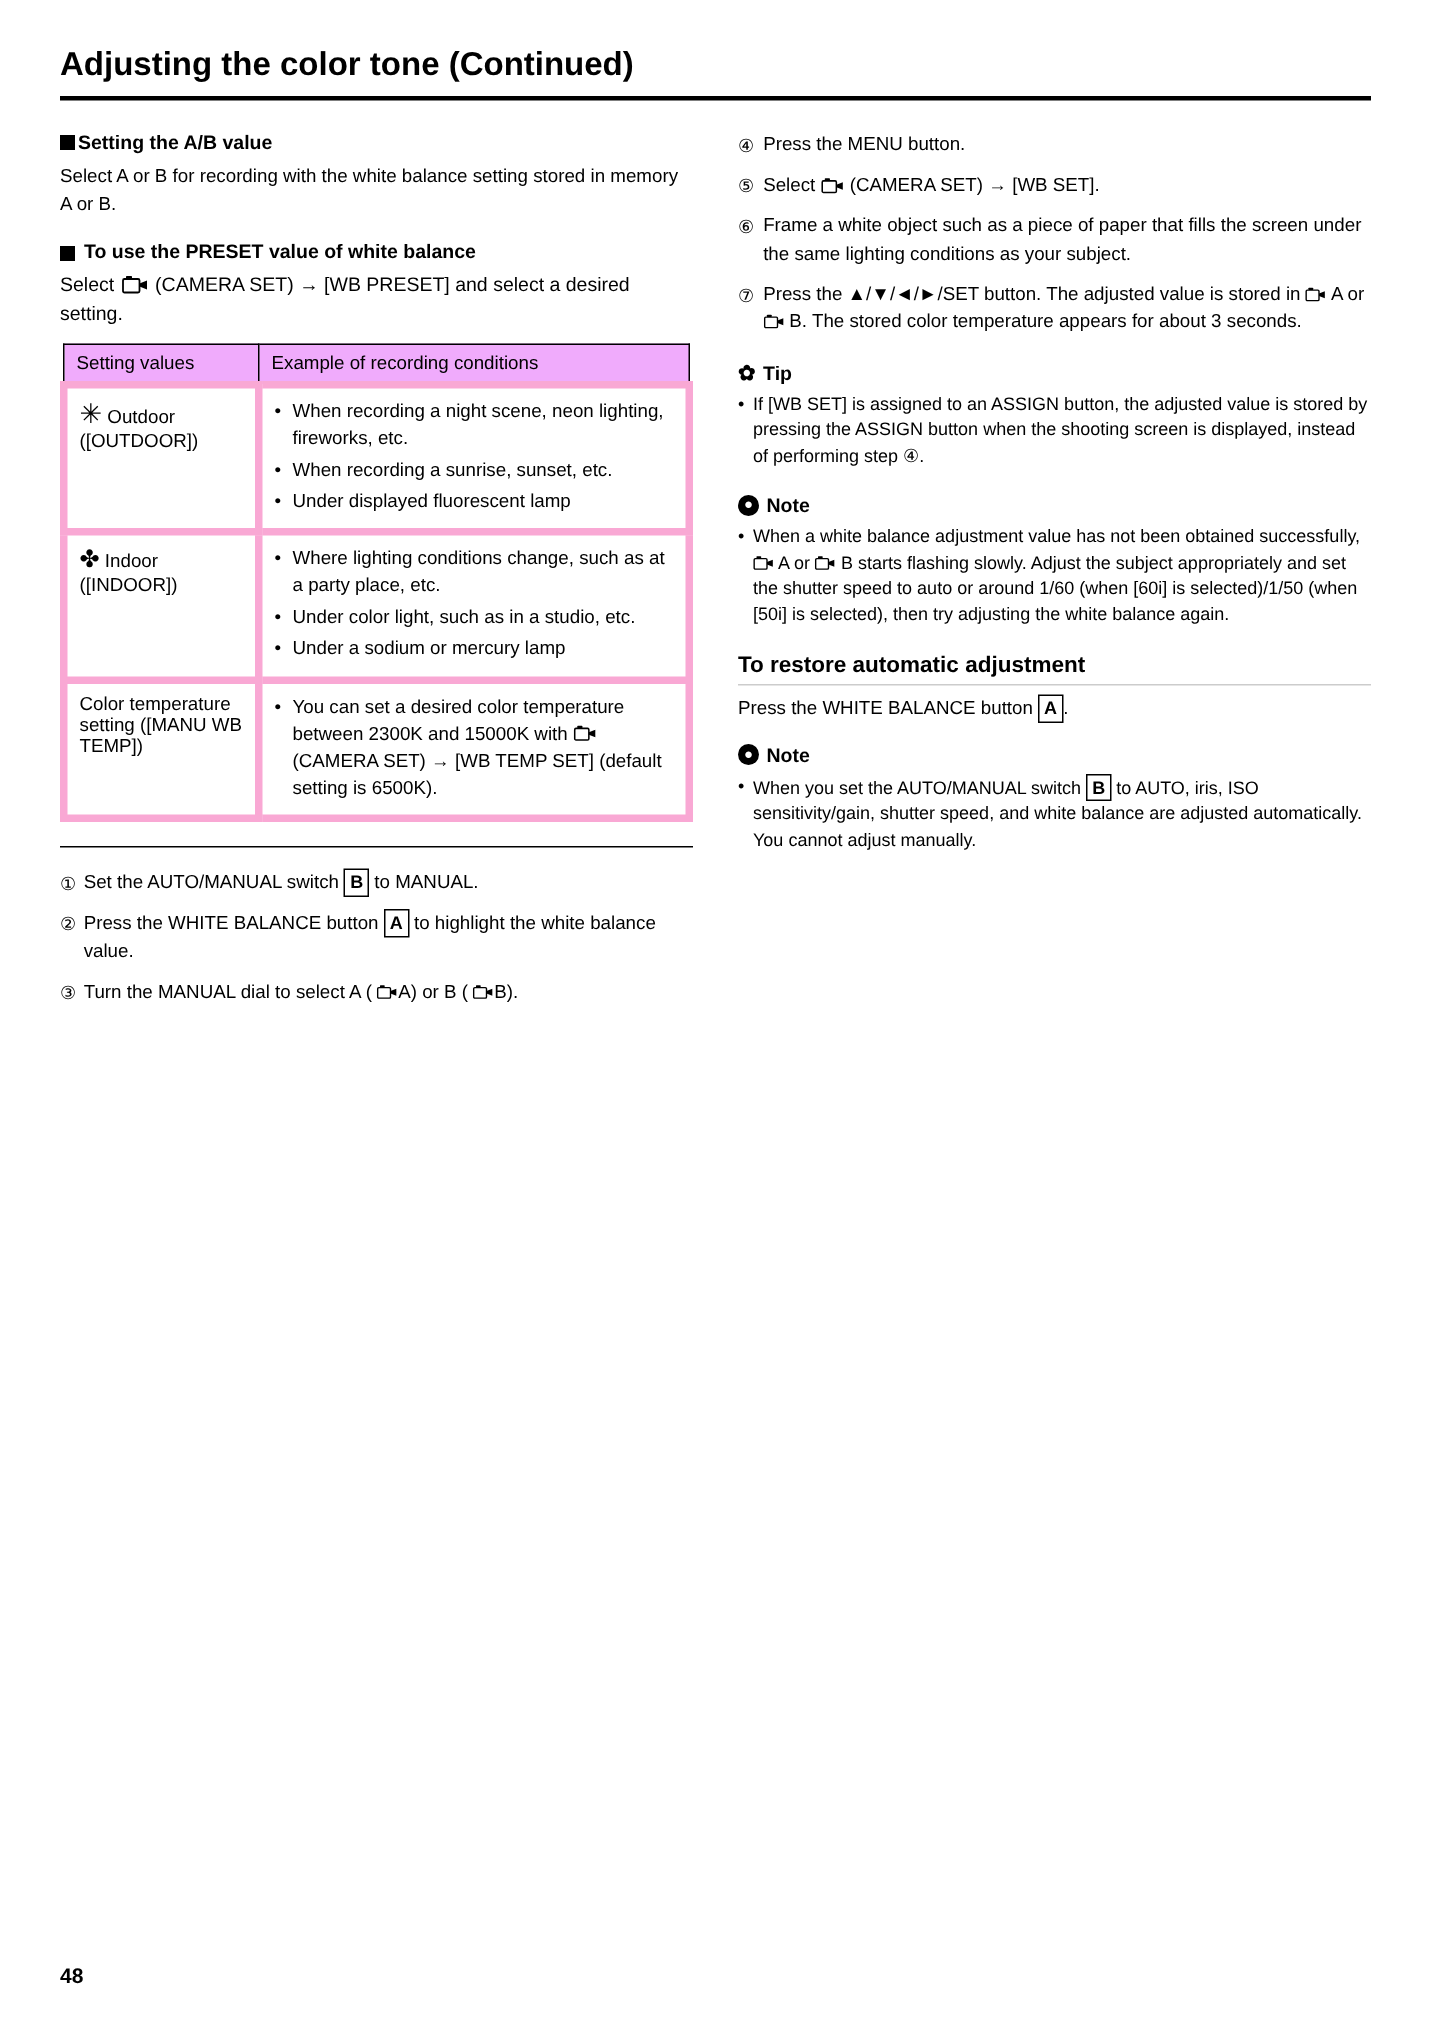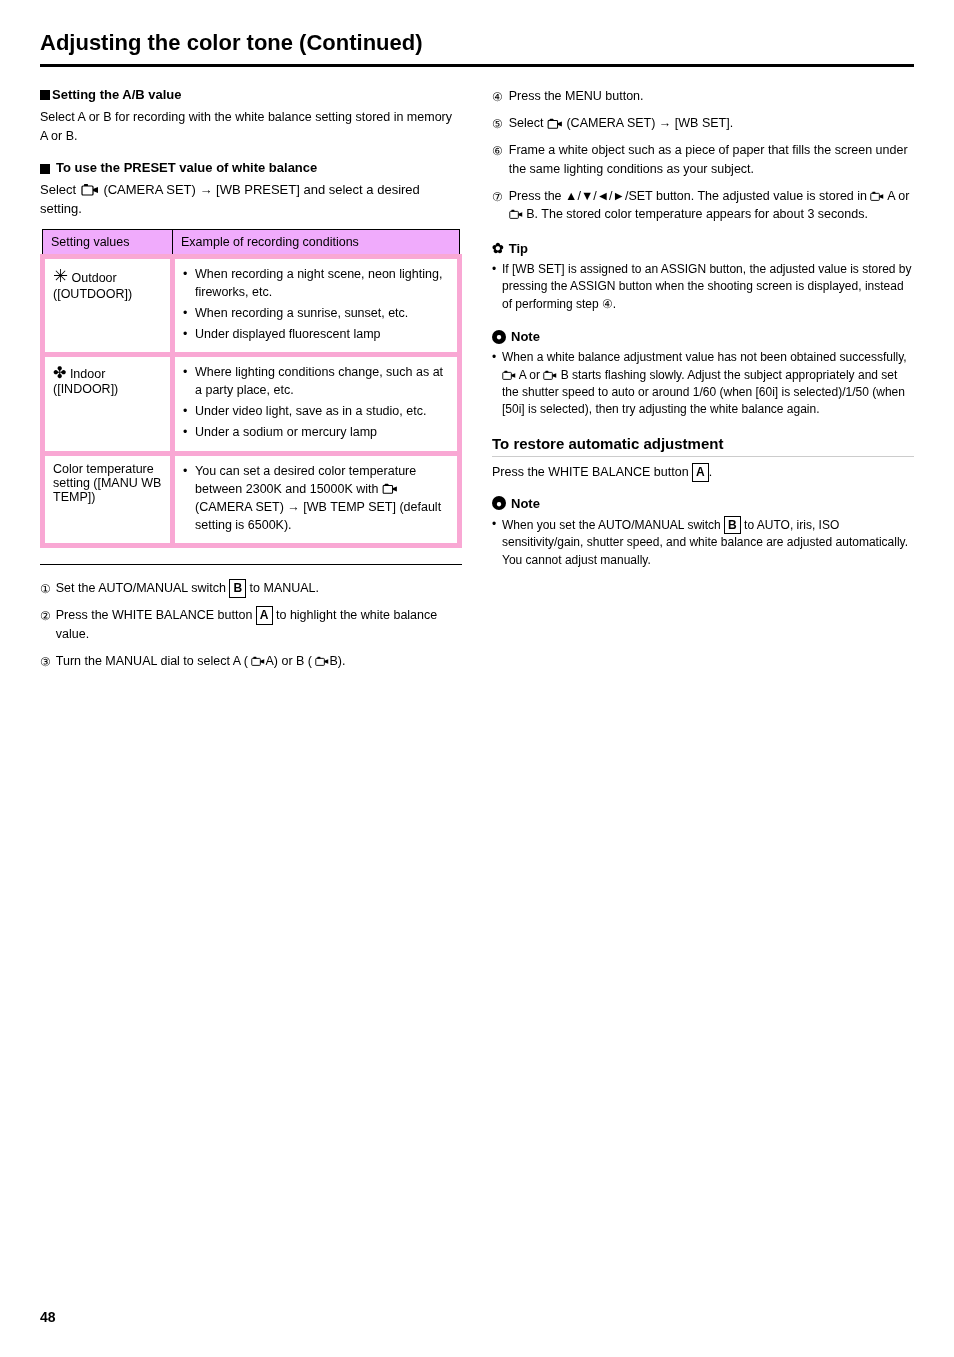--- a/index.html
+++ b/index.html
@@ -341,21 +341,21 @@
           </tr>
 
           <tr>
             <td class="setting-col">
               <span style="font-size:16px;">✤</span>
               Indoor ([INDOOR])
             </td>
             <td>
               <ul class="bullet-list">
                 <li>Where lighting conditions change, such as at a party place, etc.</li>
-                <li>Under video light, save as in a studio, etc.</li>
+                <li>Under color light, such as in a studio, etc.</li>
                 <li>Under a sodium or mercury lamp</li>
               </ul>
             </td>
           </tr>
 
           <tr>
             <td class="setting-col">
               Color temperature setting ([MANU WB TEMP])
             </td>
             <td>

